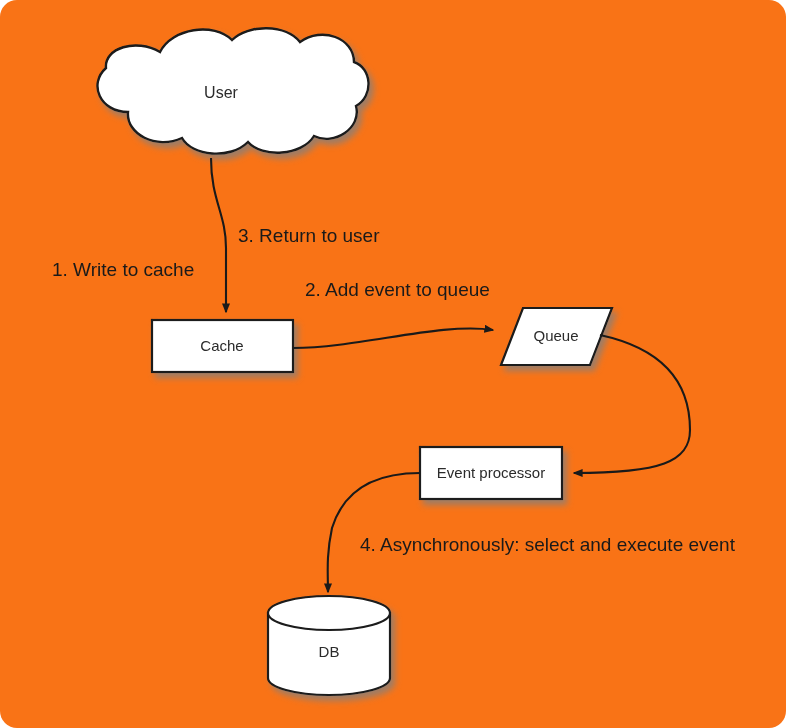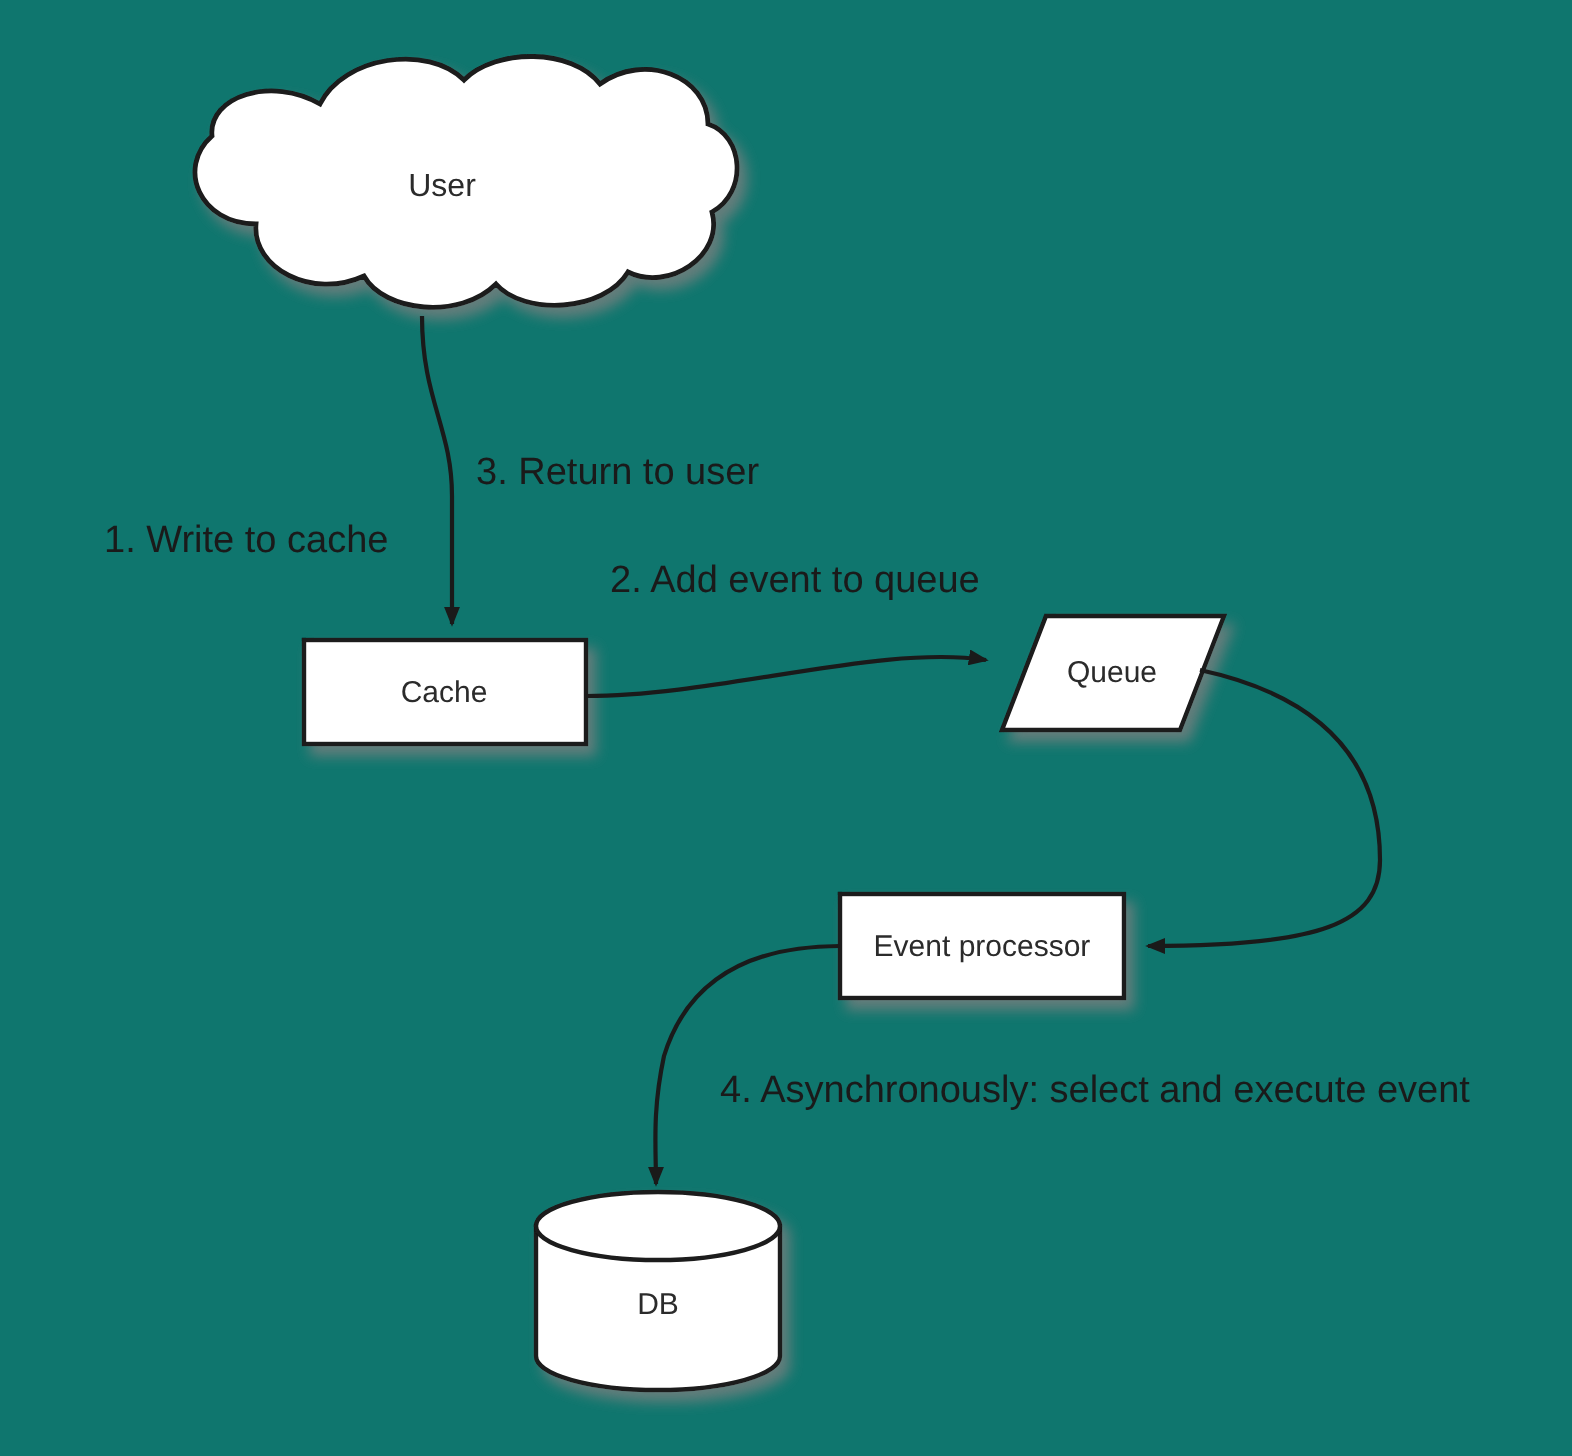--- a/index.html
+++ b/index.html
@@ -4,23 +4,24 @@
 <style>
   html, body {
     margin: 0;
     padding: 0;
     background: #ffffff;
   }
   #canvas {
     position: relative;
     width: 786px;
     height: 728px;
-    background: #0f766e;
+    background: #f97316;
     overflow: hidden;
     font-family: "Liberation Sans", sans-serif;
+    border-radius: 17px;
   }
   #diagram-svg {
     position: absolute;
     left: 0;
     top: 0;
     width: 786px;
     height: 728px;
   }
   .node-label {
     font-family: "Liberation Sans", sans-serif;

